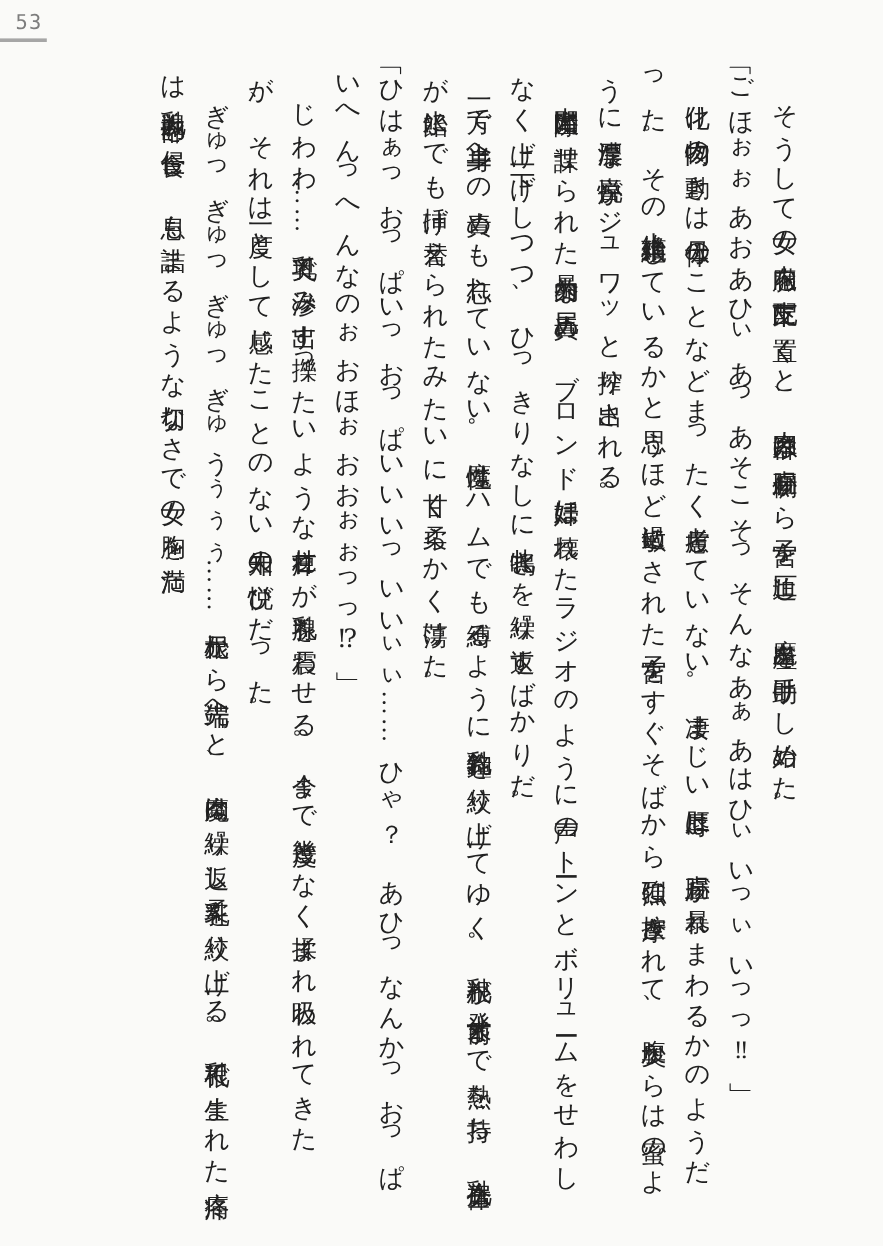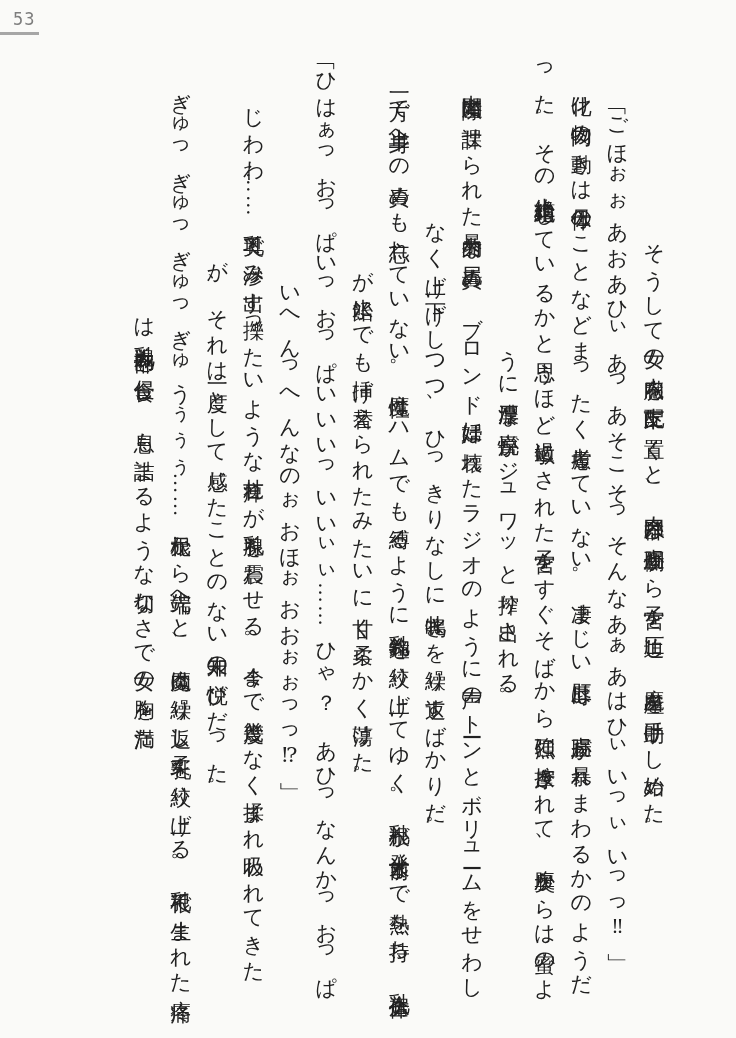--- a/index.html
+++ b/index.html
@@ -12,21 +12,20 @@
   body{
     width:736px;height:1038px;
     background:var(--paper);
     overflow:hidden;
     font-family:"Liberation Serif","DejaVu Serif",serif;
   }
   .page{
     position:relative;
     width:736px;height:1038px;
     background:var(--paper);
-    text-align:center;
   }
   .folio{
     position:absolute;
     top:9px;left:13px;
     font-family:"DejaVu Sans Mono","Liberation Mono",monospace;
     font-size:17px;
     letter-spacing:1px;
     color:var(--folio);
   }
   .folio-rule{

